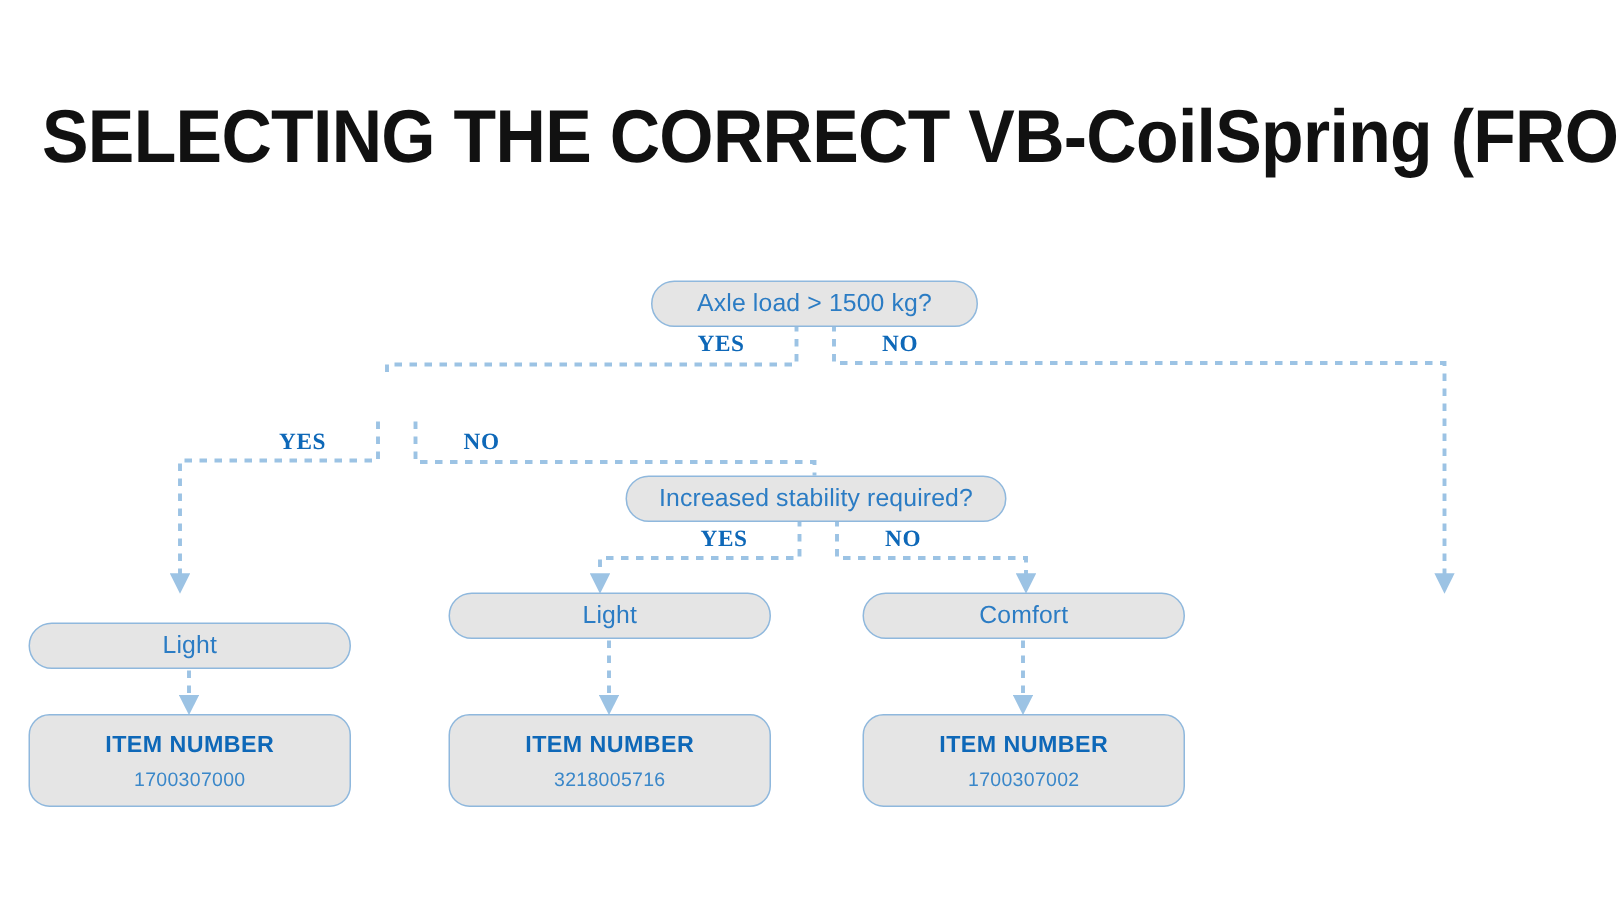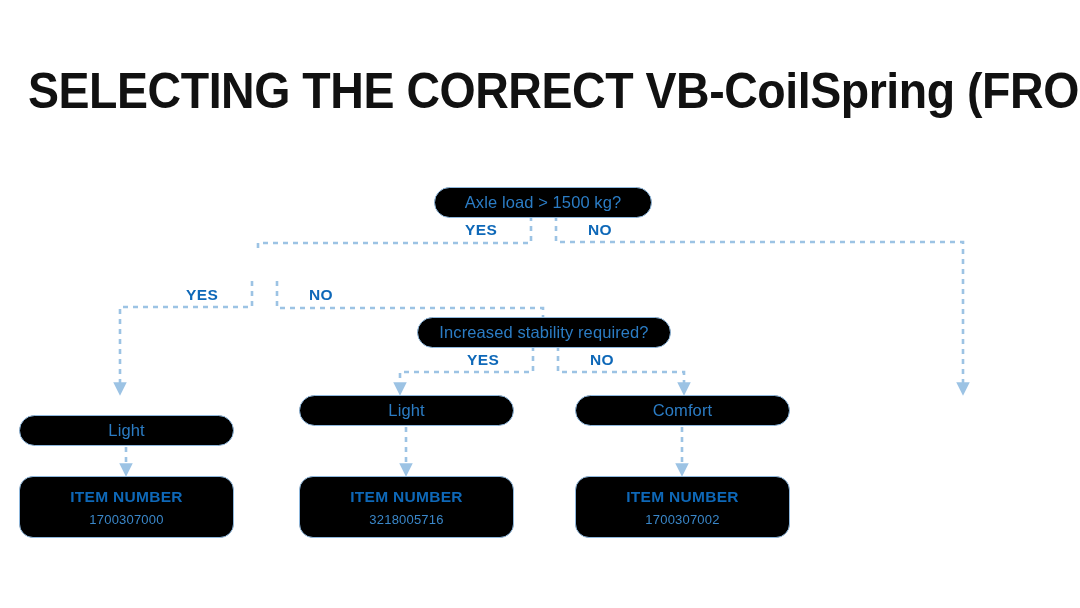--- a/index.html
+++ b/index.html
@@ -46,21 +46,21 @@
     top: 0;
     width: 1080px;
     height: 608px;
     pointer-events: none;
   }
 
   .node {
     position: absolute;
     box-sizing: border-box;
     border: 1.6px solid #8fb8dd;
-    background: #000000;
+    background: #e5e5e5;
     color: #2b7cc4;
     display: flex;
     align-items: center;
     justify-content: center;
     white-space: nowrap;
   }
 
   
   .pill {
     height: 31px;
@@ -87,21 +87,21 @@
   }
   .card-value {
     font-size: 13px;
     color: #3a87c9;
     letter-spacing: 0.2px;
   }
 
   
   .branch-label {
     position: absolute;
-    font-family: Liberation Sans, sans-serif;
+    font-family: Liberation Serif, serif;
     font-weight: bold;
     font-size: 15.5px;
     color: #0e68b8;
     letter-spacing: 0.4px;
     white-space: nowrap;
   }
 </style>
 </head>
 <body>
 

